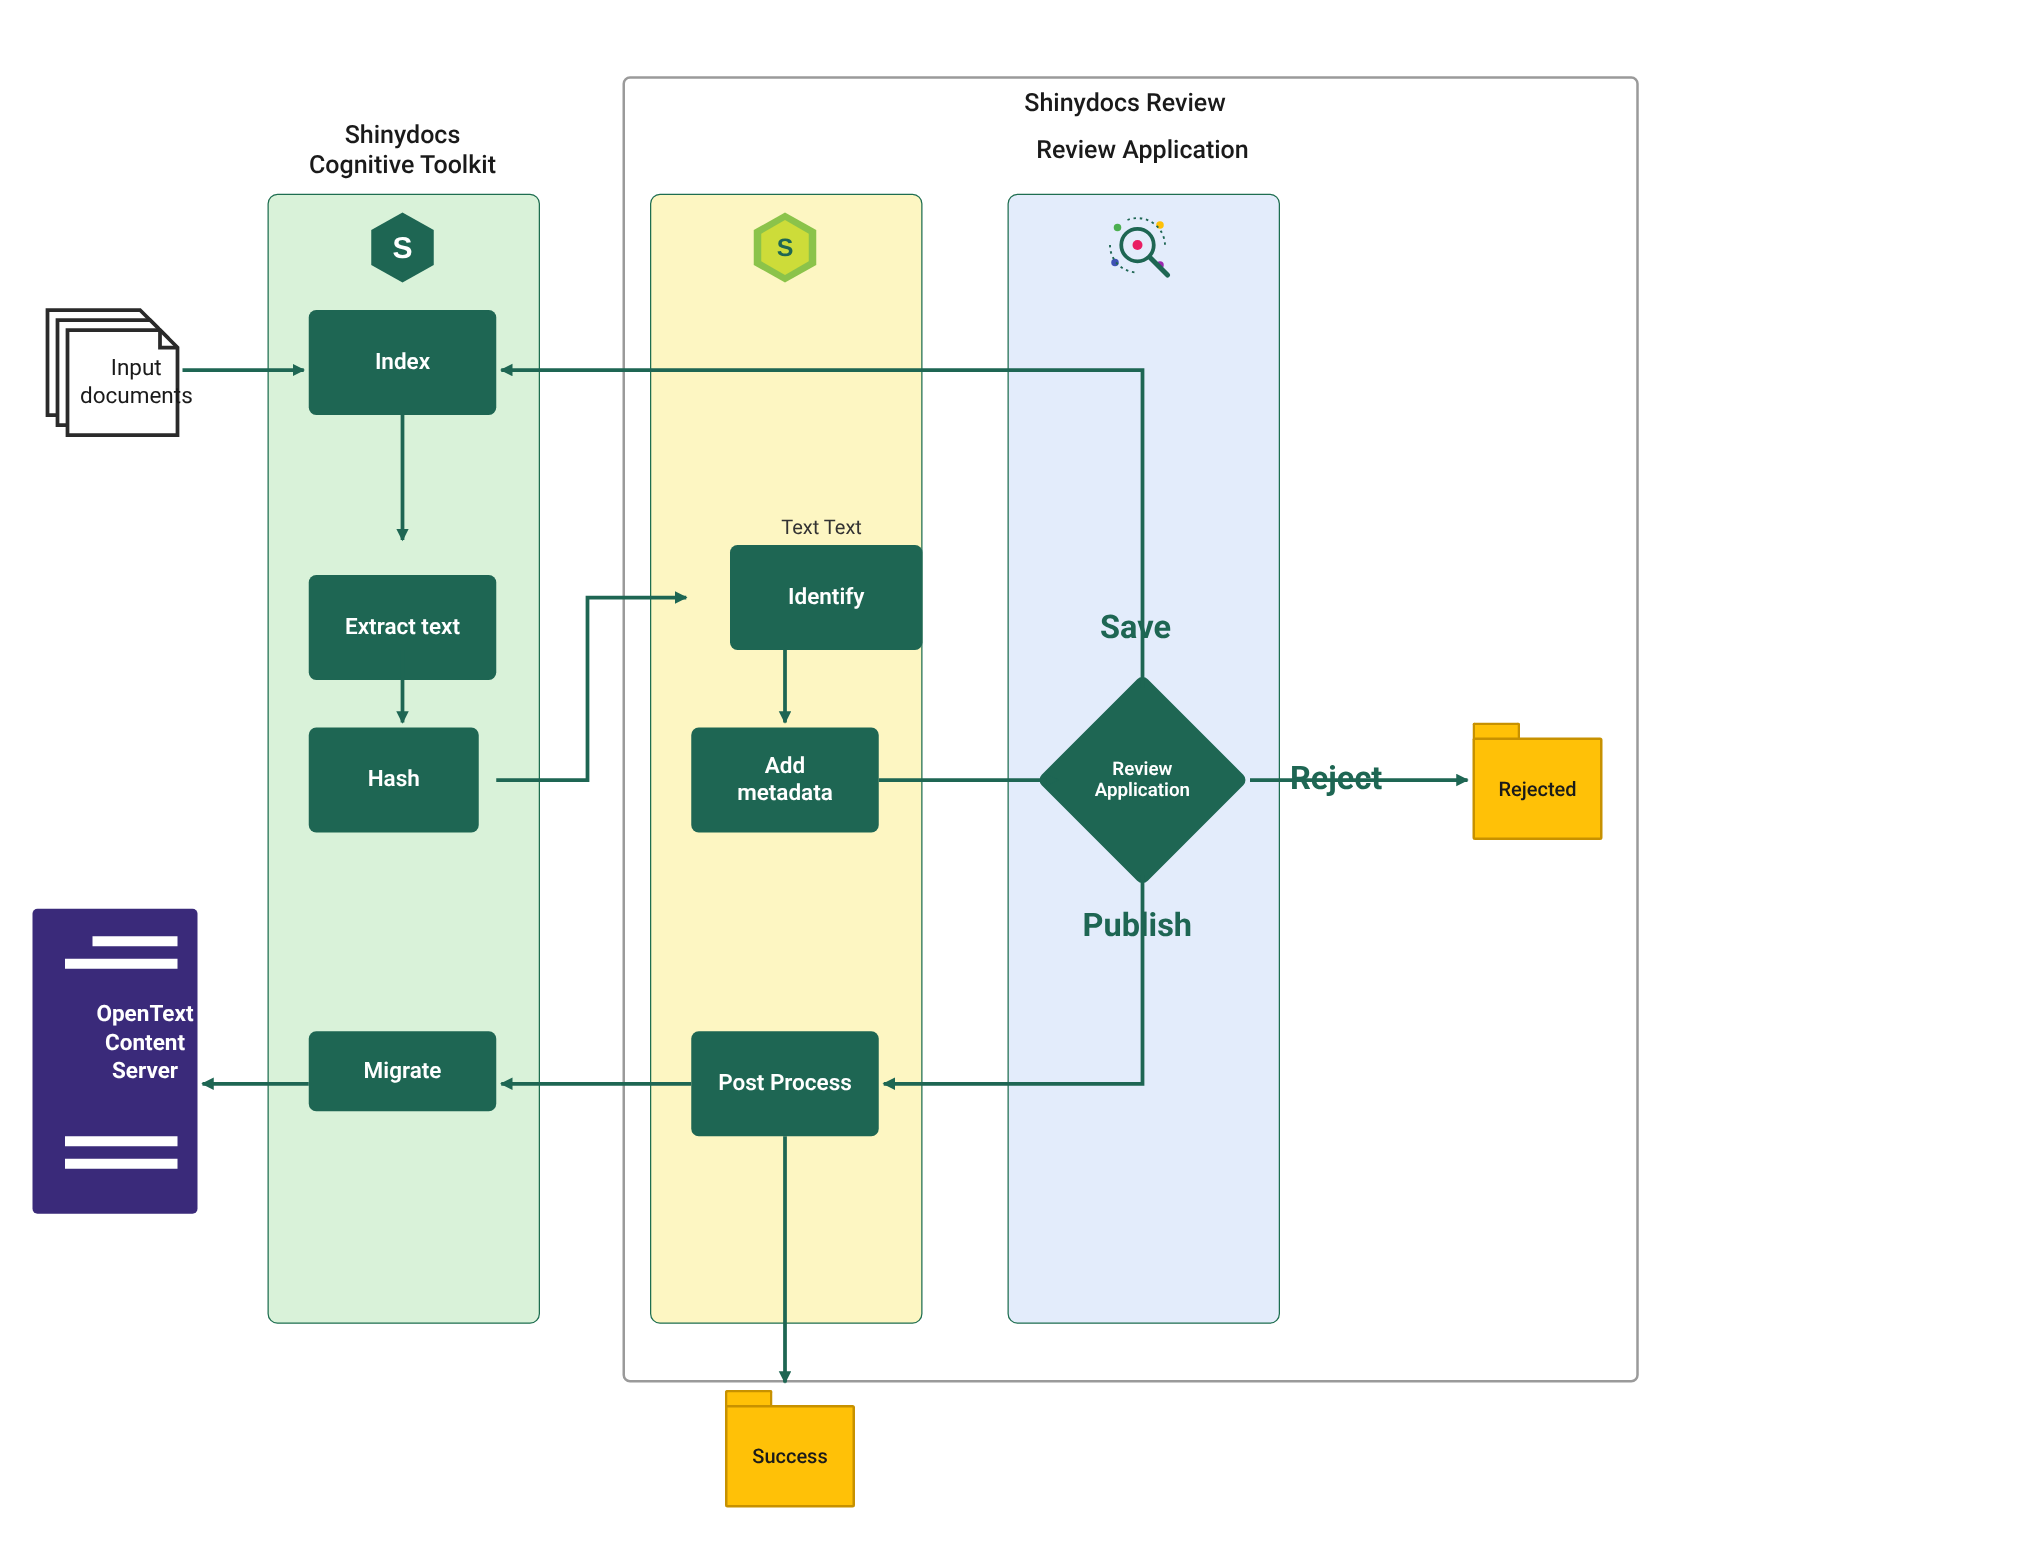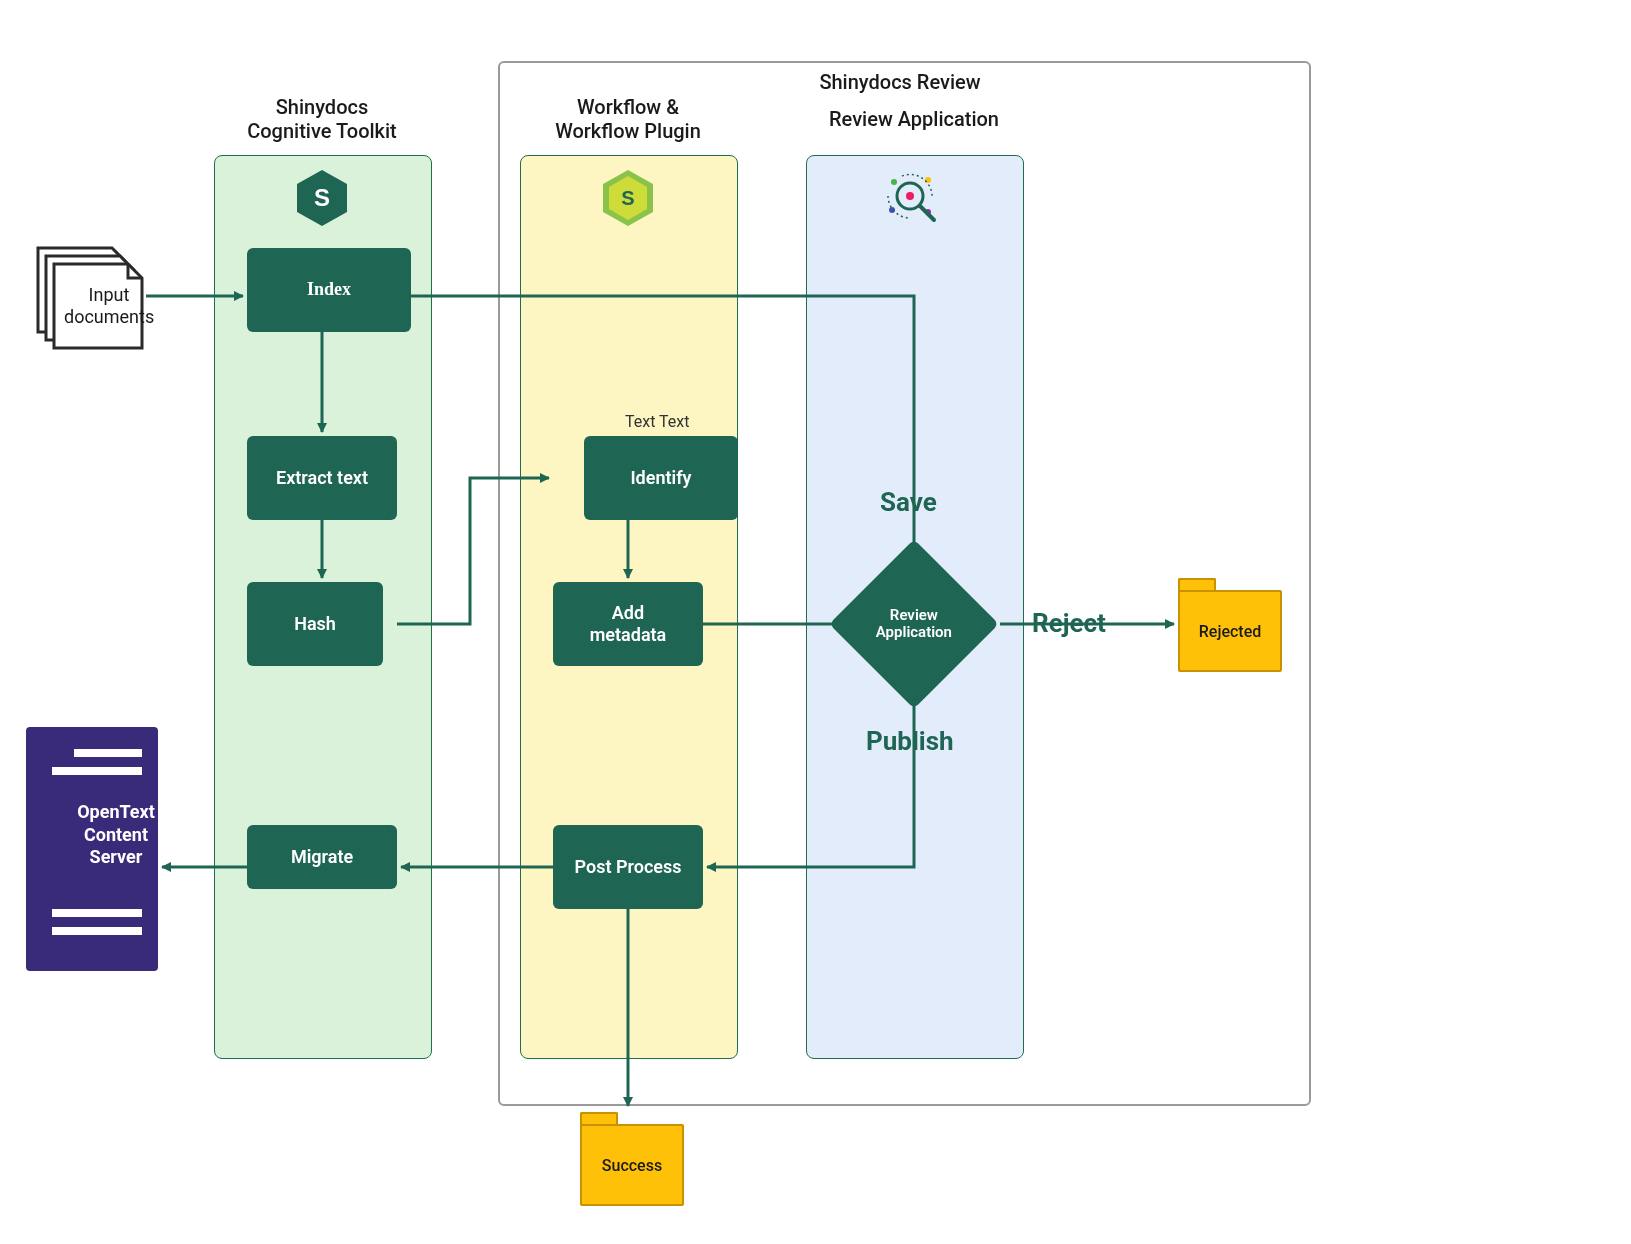--- a/index.html
+++ b/index.html
@@ -167,22 +167,20 @@
 <div class="canvas">
 
   <div class="review-container" style="left:498px; top:61px; width:809px; height:1041px;"></div>
 
   <div class="lane lane-green" style="left:214px; top:155px; width:216px; height:902px;"></div>
   <div class="lane lane-yellow" style="left:520px; top:155px; width:216px; height:902px;"></div>
   <div class="lane lane-blue" style="left:806px; top:155px; width:216px; height:902px;"></div>
 
   <div class="header-label" style="left:214px; top:95px; width:216px; white-space:pre-line;">Shinydocs
 Cognitive Toolkit</div>
-  <div class="header-label" style="left:520px; top:95px; width:216px; white-space:pre-line;">Workflow &amp;
-Workflow Plugin</div>
   <div class="header-label" style="left:806px; top:107px; width:216px;">Review Application</div>
   <div class="header-label" style="left:700px; top:70px; width:400px;">Shinydocs Review</div>
 
   <div class="icon-box" style="left:292px; top:168px; width:60px; height:60px;">
     <svg viewBox="0 0 60 60" width="60" height="60">
       <polygon points="30,2 55,16 55,44 30,58 5,44 5,16" fill="#1e6653"></polygon>
       <text x="30" y="38" text-anchor="middle" fill="#fff" font-size="24" font-weight="700" font-family="Arial">S</text>
     </svg>
   </div>
   <div class="icon-box" style="left:598px; top:168px; width:60px; height:60px;">
@@ -220,22 +218,22 @@
   <div class="server-box" style="left:26px; top:727px; width:132px; height:244px;">
     <div class="server-line" style="left:48px; top:22px; width:68px;"></div>
     <div class="server-line" style="left:26px; top:40px; width:90px;"></div>
     <div class="server-label" style="top:74px; white-space:pre-line;padding-left:24px;">OpenText
 Content
 Server</div>
     <div class="server-line" style="left:26px; top:182px; width:90px;"></div>
     <div class="server-line" style="left:26px; top:200px; width:90px;"></div>
   </div>
 
-  <div class="node-box" style="left:247px; top:248px; width:164px; height:84px;font-family:Liberation Serif, serif;">Index</div>
-  <div class="node-box" style="left:247px; top:436px; width:150px; height:84px;">Extract text</div>
+  <div class="node-box" style="left:247px; top:248px; width:150px; height:84px;">Index</div>
+  <div class="node-box" style="left:247px; top:460px; width:150px; height:84px;">Extract text</div>
   <div class="node-box" style="left:247px; top:582px; width:136px; height:84px;">Hash</div>
   <div class="node-box" style="left:247px; top:825px; width:150px; height:64px;">Migrate</div>
 
   <div class="small-label" style="left:625px; top:412px;">Text Text</div>
   <div class="node-box" style="left:584px; top:436px; width:154px; height:84px;">Identify</div>
   <div class="node-box" style="left:553px; top:582px; width:150px; height:84px; white-space:pre-line;">Add
 metadata</div>
   <div class="node-box" style="left:553px; top:825px; width:150px; height:84px;">Post Process</div>
 
   <div class="diamond" style="left:854px; top:564px;">

